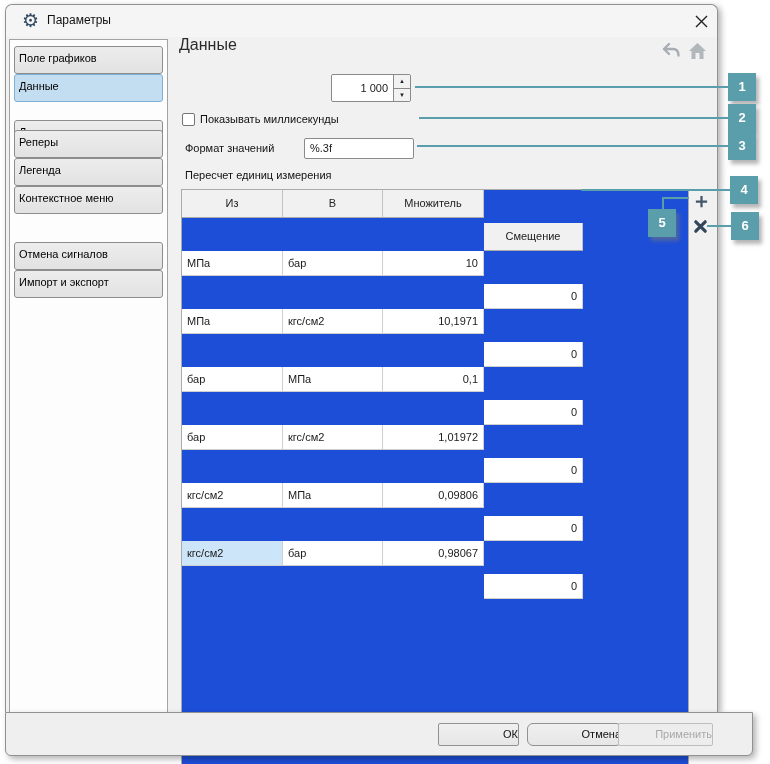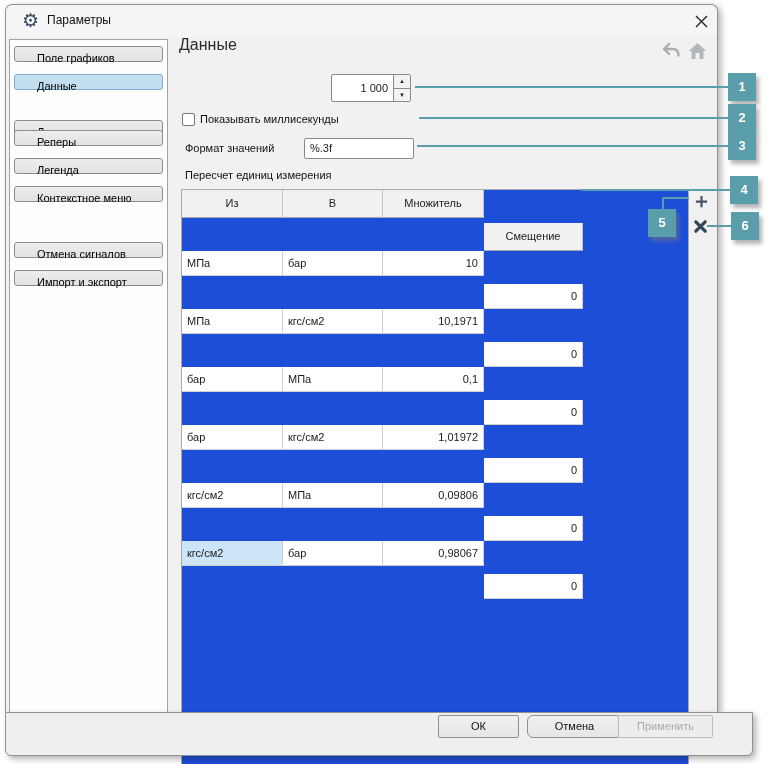--- a/index.html
+++ b/index.html
@@ -16,23 +16,23 @@
     box-shadow:3px 2px 6px rgba(0,0,0,.30);
   }
   .titlebar { position:absolute; left:0; top:0; width:100%; height:32px; background:#f5f5f6; border-radius:7px 7px 0 0; }
   .gear { position:absolute; left:16px; top:5px; font-size:19px; color:#334a5e; line-height:22px; }
   .win-title { position:absolute; left:41px; top:0; line-height:31px; font-size:12px; color:#111; }
   .close-btn { position:absolute; right:6px; top:6px; width:20px; height:20px; cursor:pointer; display:flex; align-items:center; justify-content:center; }
 
   
   .sidebar { position:absolute; left:3px; top:34px; width:159px; height:677px; background:#fdfdfd; border:1px solid #a3a3a3; }
   .nav-item {
-    position:absolute; left:4px; width:149px; height:16px;
+    position:absolute; left:4px; width:149px; height:28px;
     background:linear-gradient(#ededed,#e2e2e2); border:1px solid #8d8d8d; border-radius:3px;
-    font-size:11px; line-height:22px; padding-left:22px; color:#000; cursor:pointer;
+    font-size:11px; line-height:22px; padding-left:4px; color:#000; cursor:pointer;
   }
   .nav-item.selected { background:#c3ddf1; border-color:#7fb0d3; }
 
   
   .page-title { position:absolute; left:173px; top:31px; font-size:16px; color:#2b2b2b; }
   .icon-btn { position:absolute; width:20px; height:20px; display:flex; align-items:center; justify-content:center; cursor:pointer; }
   .lbl { position:absolute; font-size:11px; color:#111; }
 
   .spinner { position:absolute; left:325px; top:69px; width:80px; height:28px; background:#fff; border:1px solid #8a8a8a; border-radius:2px; display:flex; }
   .spin-value { flex:1; font-size:11px; text-align:right; line-height:26px; padding-right:5px; }
@@ -61,22 +61,22 @@
 
   .tool-btn { position:absolute; width:20px; height:20px; display:flex; align-items:center; justify-content:center; cursor:pointer; }
 
   
   .footer {
     position:absolute; left:5px; top:712px; width:748px; height:44px;
     background:#efeff0; border:1px solid #8f9193; border-radius:0 0 6px 6px;
     box-shadow:3px 3px 6px rgba(0,0,0,.30);
   }
   .btn {
-    position:absolute; top:2px; height:23px; background:linear-gradient(#f0f0f0,#e6e6e6);
-    border:1px solid #8f9193; border-radius:2px; font-size:11px; color:#111; text-align:center; line-height:21px; cursor:pointer;
+    position:absolute; top:10px; height:23px; background:linear-gradient(#f0f0f0,#e6e6e6);
+    border:1px solid #8f9193; border-radius:2px; font-size:11px; color:#111; text-align:right; line-height:21px; cursor:pointer;
   }
   .btn.disabled { color:#a9a9a9; border-color:#bdbdbd; background:#ededed; }
 
   
   .callout-line { position:absolute; height:2px; background:#5a9dab; z-index:40; }
   .callout-line.v { width:2px; }
   .badge {
     position:absolute; width:28px; height:28px; background:#5a9dab; z-index:50;
     color:#fff; font-size:13px; font-weight:bold; text-align:center; line-height:28px;
     box-shadow:3px 4px 4px rgba(120,120,120,.55);

